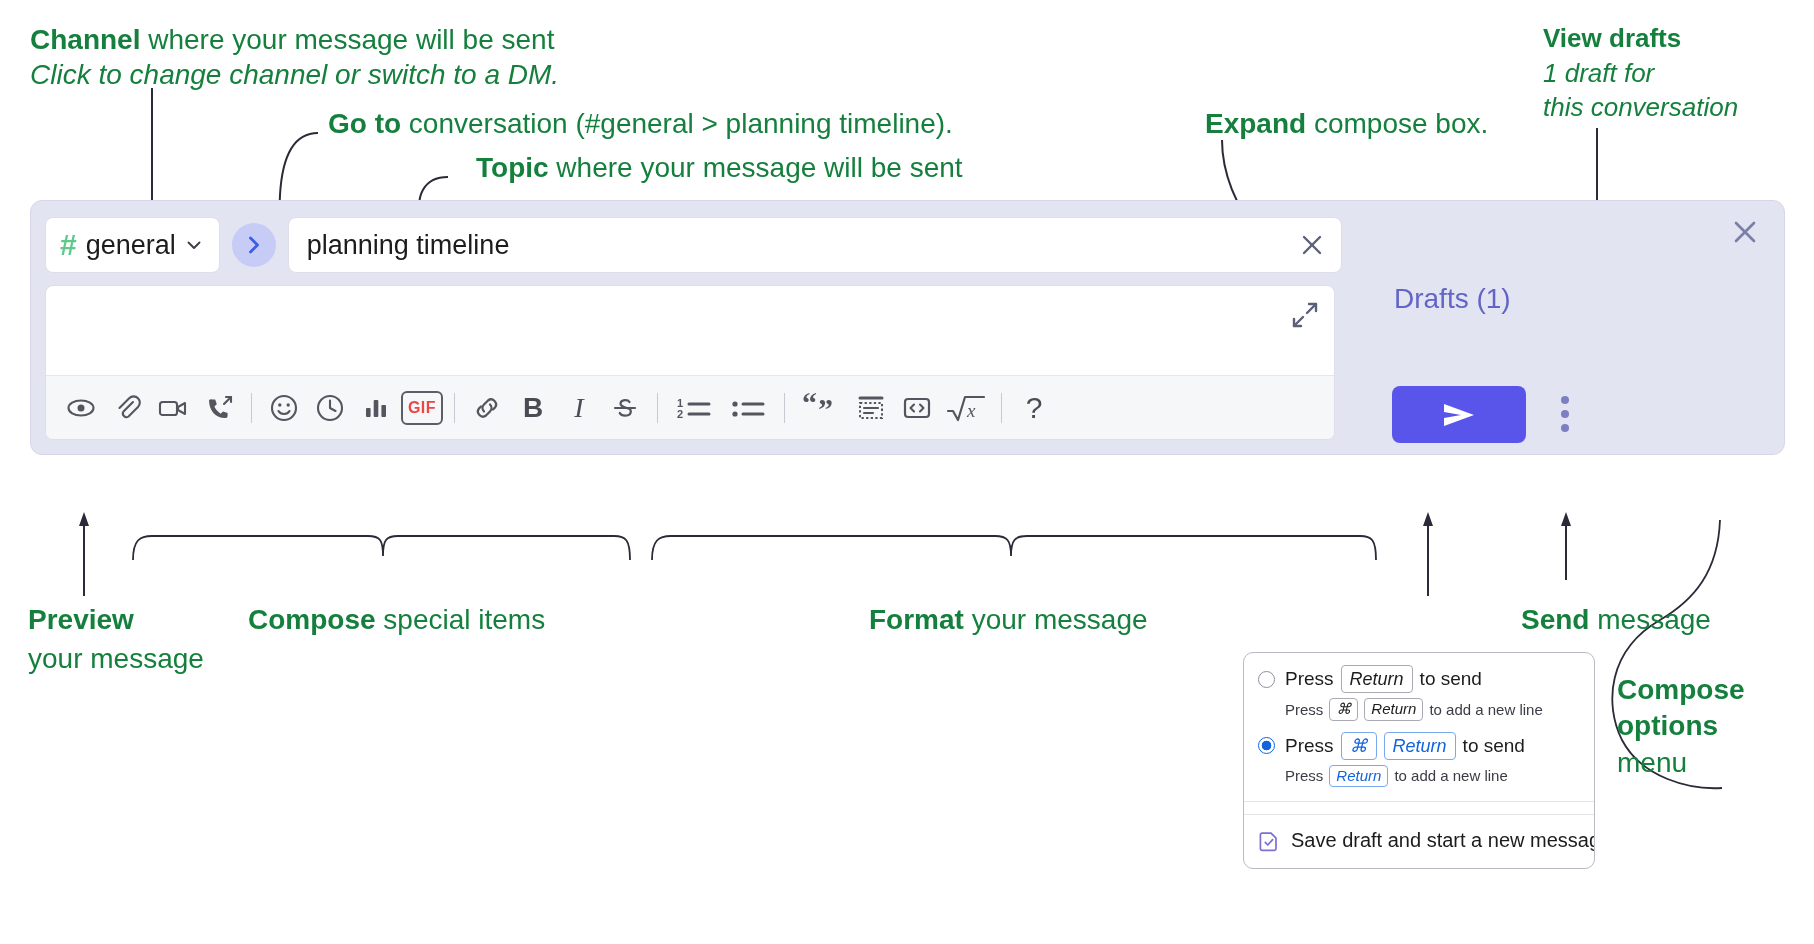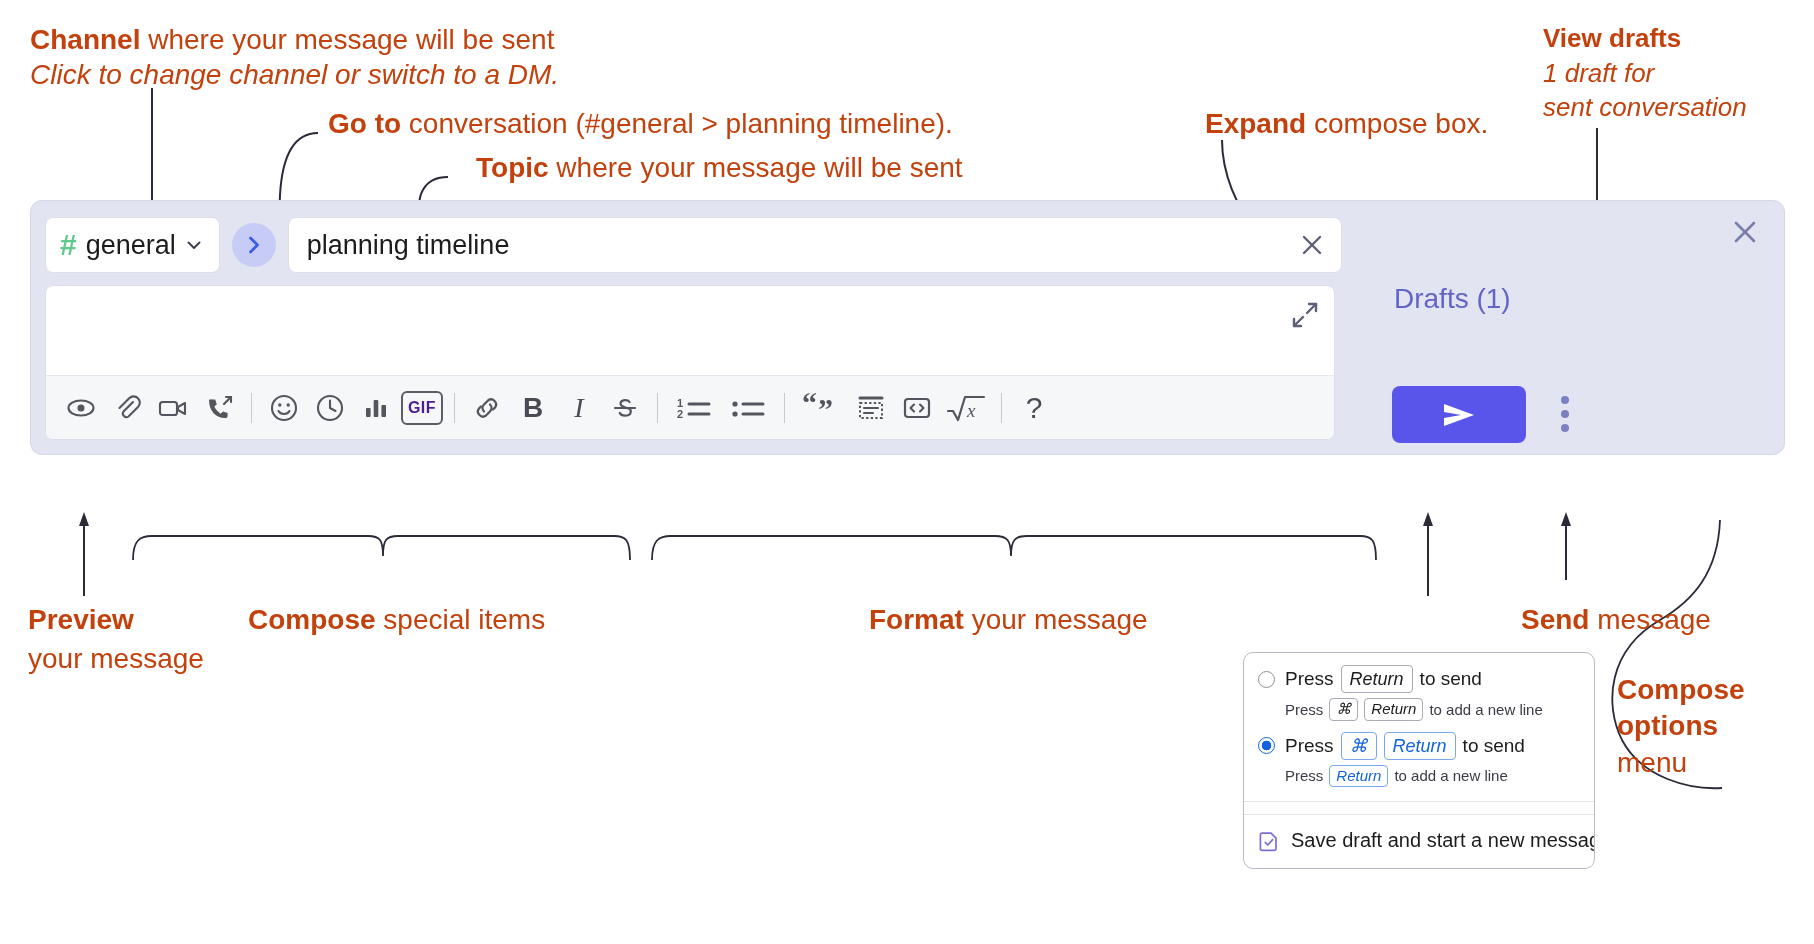--- a/index.html
+++ b/index.html
@@ -5,21 +5,21 @@
   html,body{margin:0;padding:0;}
   body{
     width:1814px;height:944px;background:#ffffff;
     font-family:"Liberation Sans", sans-serif;
     color:#22222e;overflow:hidden;position:relative;
   }
   .stage{position:absolute;left:0;top:0;width:1814px;height:944px;}
   svg.overlay{position:absolute;left:0;top:0;width:1814px;height:944px;pointer-events:none;}
 
   
-  .ann{position:absolute;color:#c2410c;line-height:1.25;white-space:nowrap;}
+  .ann{position:absolute;color:#15803d;line-height:1.25;white-space:nowrap;}
   .ann b{font-weight:bold;}
   .ann i{font-style:italic;}
   .a-lg{font-size:28px;}
   .a-md{font-size:26px;}
 
   
   #compose-panel{
     position:absolute;left:30px;top:200px;width:1755px;height:255px;
     background:#e3e4f1;border-radius:12px;border:1px solid #d5d7e8;
     box-sizing:border-box;
@@ -72,21 +72,21 @@
     position:absolute;left:0;right:0;bottom:0;height:64px;
     background:#f6f7f9;border-top:1px solid #e6e7ee;
     display:flex;align-items:center;gap:0;padding:0 12px;box-sizing:border-box;
   }
   .tb{width:46px;height:46px;display:flex;align-items:center;justify-content:center;
       cursor:pointer;flex:0 0 auto;color:#5d5d68;}
   .tb svg{display:block;}
   .tb-sep{width:1px;height:30px;background:#c8c9d3;margin:0 9px;flex:0 0 auto;}
   .tb-text{font-size:28px;color:#4b4b55;font-weight:bold;}
   .gifbox{border:2.5px solid #5d5d68;border-radius:6px;padding:6px 5px;
-    font-size:16px;font-weight:bold;letter-spacing:.5px;color:#4c1d95;}
+    font-size:16px;font-weight:bold;letter-spacing:.5px;color:#ef4444;}
 
   
   .drafts-link{
     position:absolute;left:1395px;top:280px;font-size:28px;color:#6264c7;
     cursor:pointer;
   }
   .send-btn{
     position:absolute;left:1393px;top:385px;width:134px;height:57px;
     background:#5a55ea;border-radius:8px;display:flex;align-items:center;
     justify-content:center;cursor:pointer;
@@ -180,21 +180,21 @@
     <b>Topic</b><span> where your message will be sent</span>
   </div>
 
   <div class="ann a-lg" style="left:1205px;top:106px;">
     <b>Expand</b><span> compose box.</span>
   </div>
 
   <div class="ann a-md" style="left:1543px;top:22px;">
     <div><b>View drafts</b></div>
     <div style="margin-top:2px;"><i>1 draft for</i></div>
-    <div style="margin-top:2px;"><i>sent conversation</i></div>
+    <div style="margin-top:2px;"><i>this conversation</i></div>
   </div>
 
   <div id="compose-panel">
 
     <div id="panel-close">
       <svg width="34" height="34" viewBox="0 0 34 34">
           <g stroke="#7b7ea8" stroke-width="2.6" stroke-linecap="round">
             <line x1="8" y1="8" x2="26" y2="26"></line>
             <line x1="26" y1="8" x2="8" y2="26"></line>
           </g>

